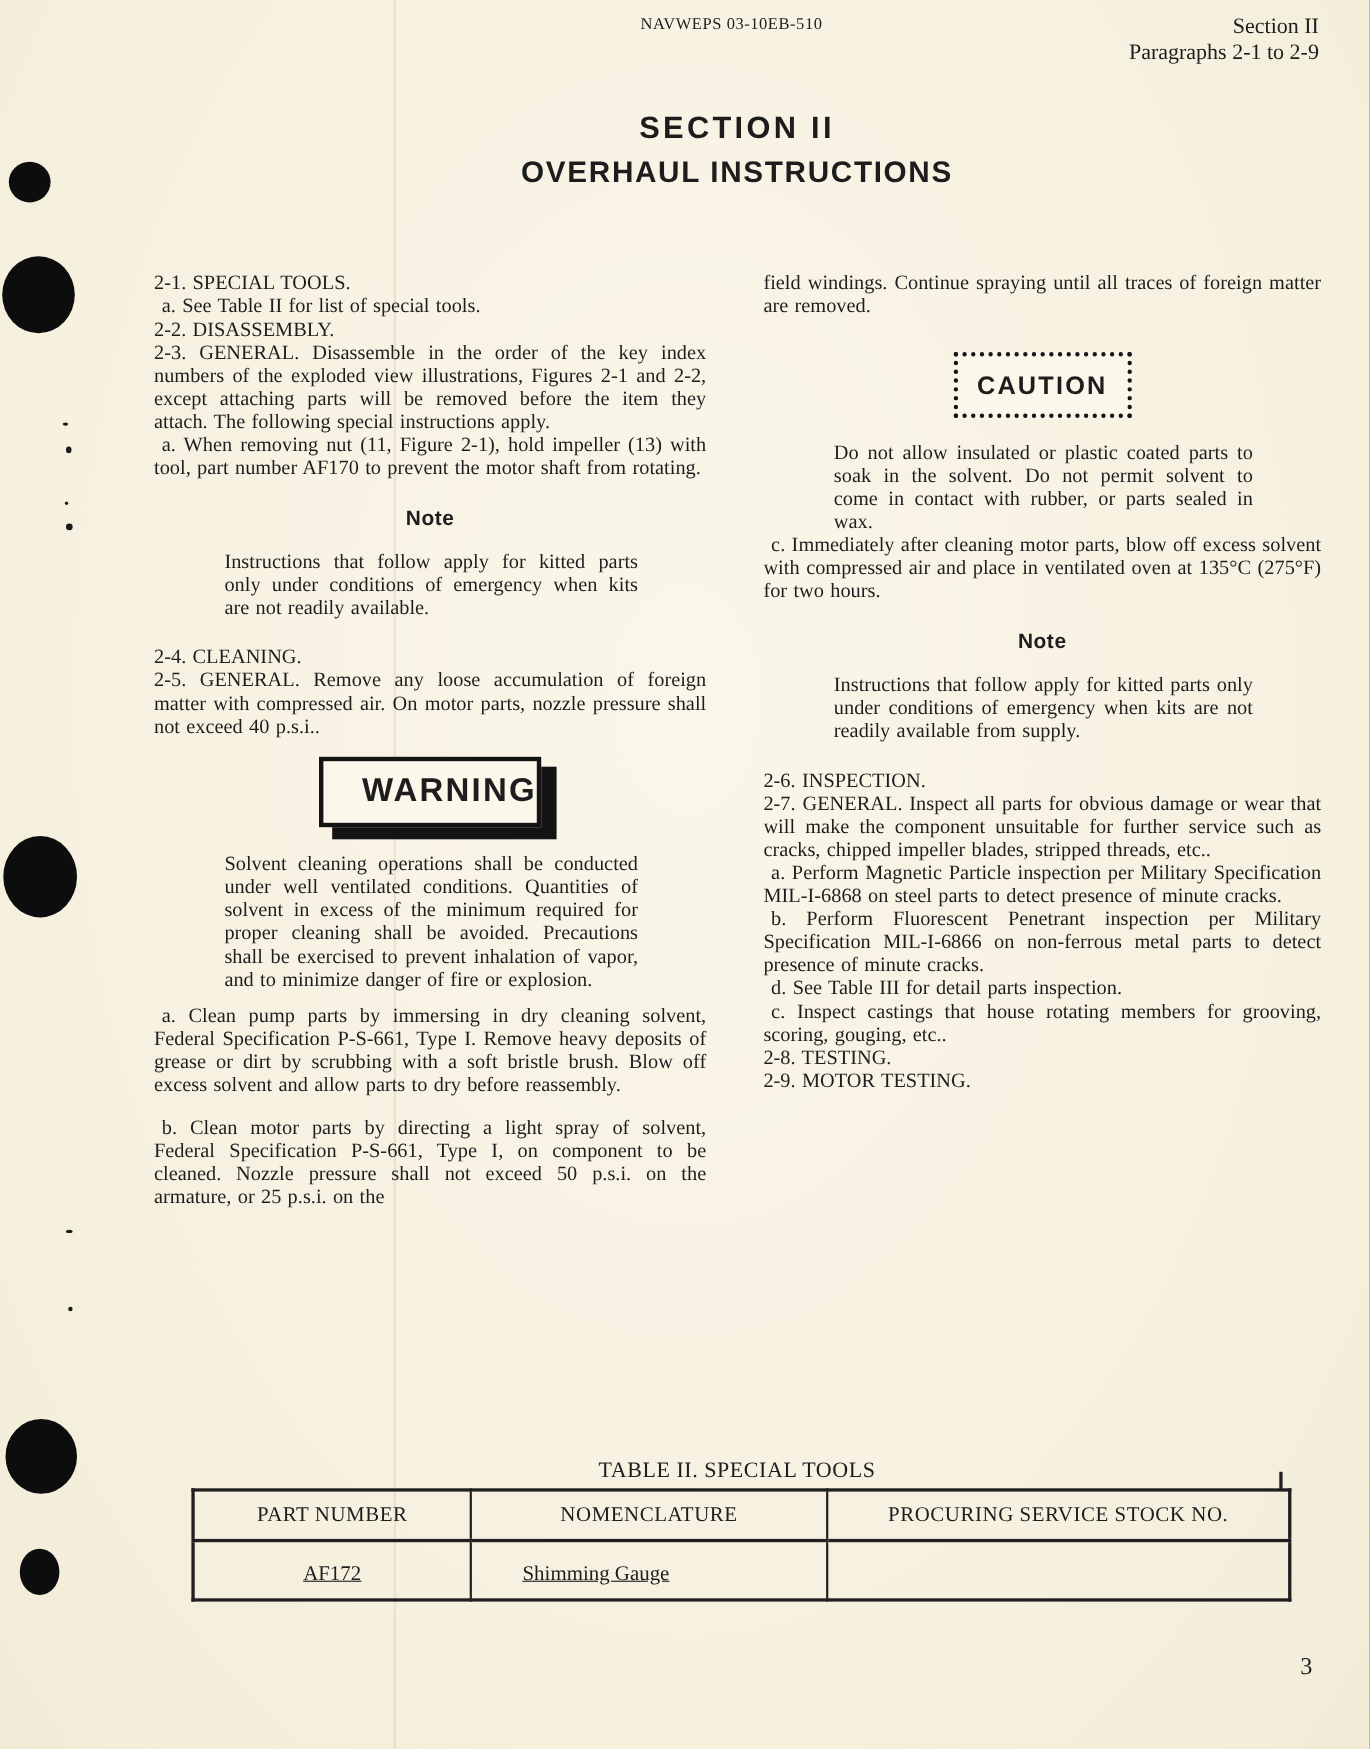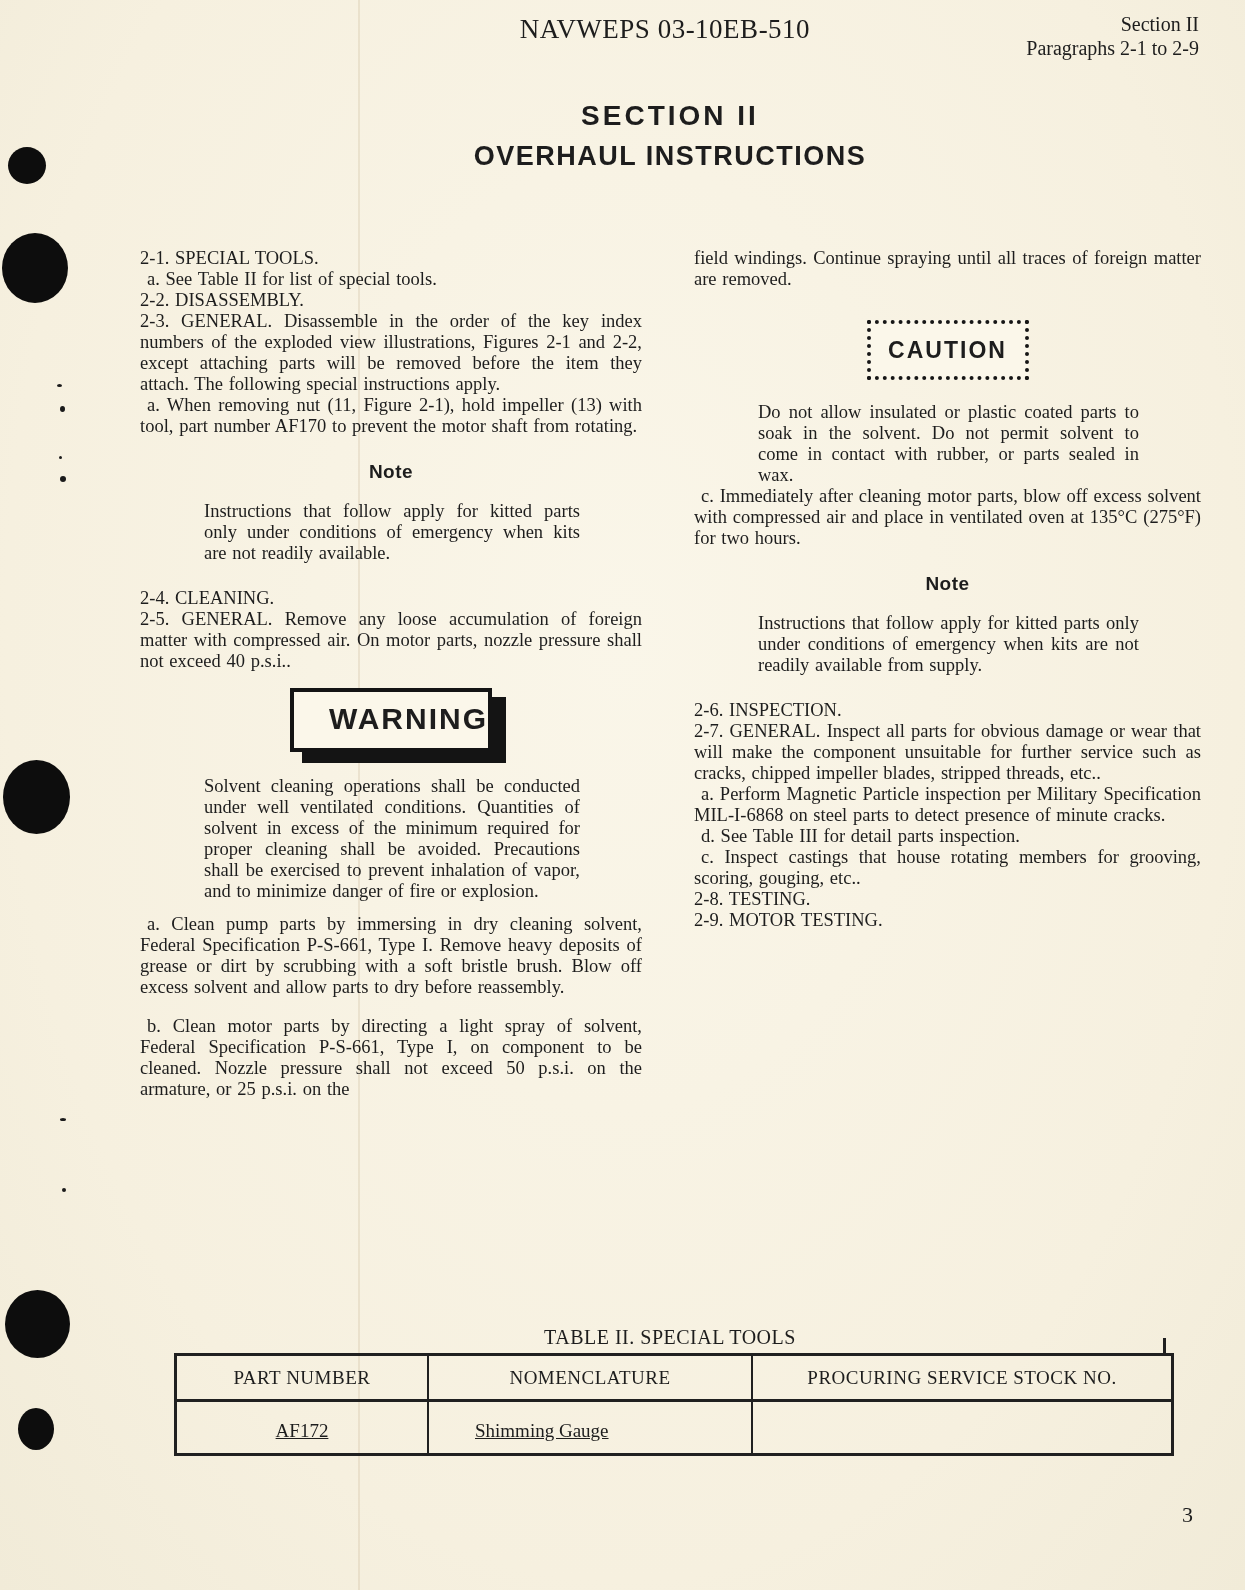--- a/index.html
+++ b/index.html
@@ -8,21 +8,21 @@
     background:#f7f2e2;
     background-image: radial-gradient(ellipse at 50% 40%, #faf6e9 0%, #f6f0df 70%, #f1ebd8 100%);
     font-family:"Liberation Serif", serif;
     color:#1d1d1d;
     overflow:hidden;
   }
   .fold-line { position:absolute; top:0; bottom:0; width:2px; background:rgba(190,170,130,0.22); }
   .dot { position:absolute; background:#0d0d0d; border-radius:50%; }
   .speck { position:absolute; background:#1a1a1a; border-radius:50%; }
 
-  .doc-number { position:absolute; top:14px; left:400px; width:530px; text-align:center; font-size:27px; letter-spacing:0.5px; }
+  .doc-number { position:absolute; top:14px; left:400px; width:530px; text-align:center; font-size:15px; letter-spacing:0.5px; }
   .header-right { position:absolute; top:12px; right:46px; text-align:right; font-size:20px; line-height:24px; }
 
   .title-block { position:absolute; left:140px; width:1060px; top:100px; text-align:center;
                  font-family:"Liberation Sans", sans-serif; font-weight:bold; }
   .title-line1 { font-size:28px; letter-spacing:3px; }
   .title-line2 { font-size:27px; letter-spacing:1.5px; margin-top:9px; }
 
   .col { position:absolute; top:248px; }
   .col-left  { left:140px; width:502px; }
   .col-right { left:694px; width:507px; }
@@ -125,20 +125,21 @@
     <div class="caution-box">
       <span>CAUTION</span>
     </div>
     <p class="note-body" style="margin-top:22px !important;">Do not allow insulated or plastic coated parts to soak in the solvent. Do not permit solvent to come in contact with rubber, or parts sealed in wax.</p>
     <p class="mt ind">c. Immediately after cleaning motor parts, blow off excess solvent with compressed air and place in ventilated oven at 135°C (275°F) for two hours.</p>
     <div class="note-head">Note</div>
     <p class="note-body">Instructions that follow apply for kitted parts only under conditions of emergency when kits are not readily available from supply.</p>
     <p class="mt" style="margin-top:24px;">2-6. INSPECTION.</p>
     <p class="mt">2-7. GENERAL. Inspect all parts for obvious damage or wear that will make the component unsuitable for further service such as cracks, chipped impeller blades, stripped threads, etc..</p>
     <p class="mt ind">a. Perform Magnetic Particle inspection per Military Specification MIL-I-6868 on steel parts to detect presence of minute cracks.</p>
+    <p class="mt ind">b. Perform Fluorescent Penetrant inspection per Military Specification MIL-I-6866 on non-ferrous metal parts to detect presence of minute cracks.</p>
     <p class="mt ind">d. See Table III for detail parts inspection.</p>
     <p class="mt ind">c. Inspect castings that house rotating members for grooving, scoring, gouging, etc..</p>
     <p class="mt">2-8. TESTING.</p>
     <p class="mt">2-9. MOTOR TESTING.</p>
   </div>
 
   <div class="table-caption">TABLE II.  SPECIAL TOOLS</div>
   <div class="table-stub"></div>
   <table class="tools-table">
     <thead>

